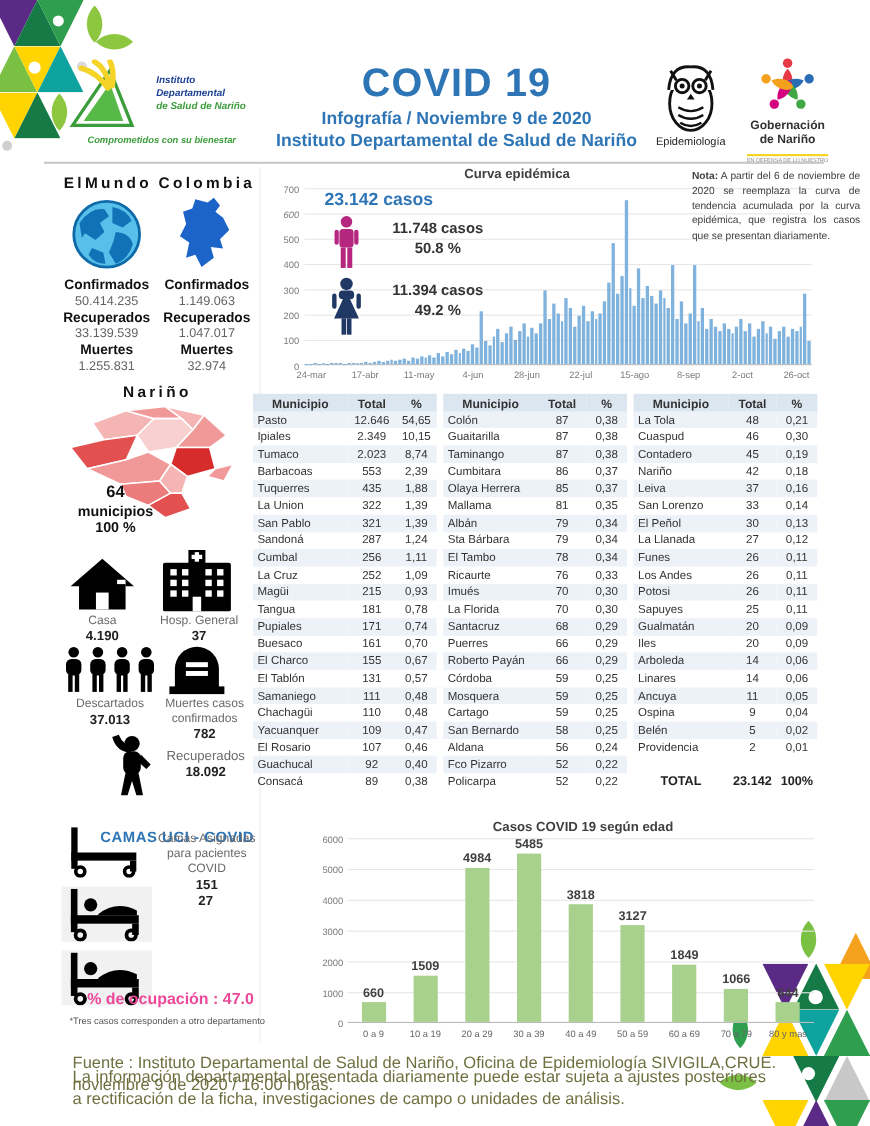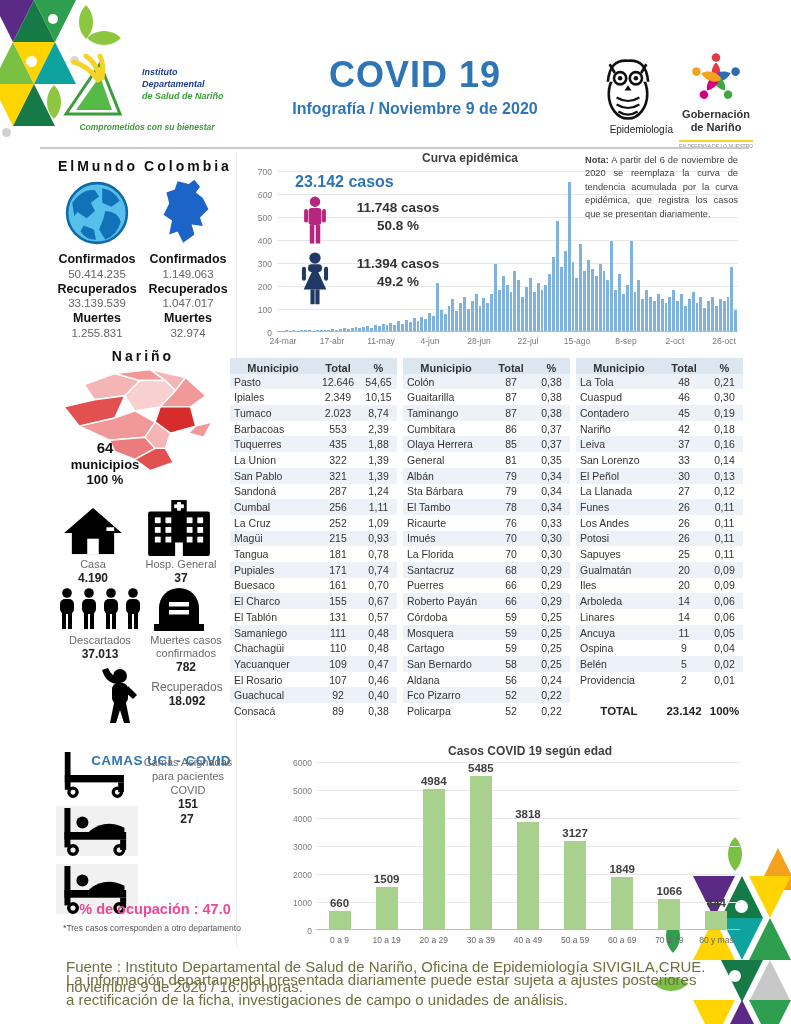--- a/index.html
+++ b/index.html
@@ -26,21 +26,21 @@
   .icon-value{font-size:12px;font-weight:bold;color:#222;}
   .camas-title{font-size:13.5px;font-weight:bold;color:#2e75b6;letter-spacing:.5px;}
   .camas-label{font-size:11px;color:#6a6a6a;line-height:1.25;}
   .ocup{font-size:14.5px;font-weight:bold;color:#ec4899;}
   .footnote{font-size:8.5px;color:#555;text-align:center;}
 
   
   .curve-title{font-size:12px;font-weight:bold;color:#3f3f3f;}
   .total-cases{font-size:16px;font-weight:bold;color:#2e75b6;}
   .sex-cases{font-size:13.5px;font-weight:bold;color:#333;line-height:1.35;}
-  .note{font-size:9.3px;color:#404040;text-align:justify;line-height:1.45;}
+  .note{font-size:9.3px;color:#404040;text-align:justify;line-height:1.45;margin-left:44px;}
   .gridline{position:absolute;left:0;right:0;border-top:1px solid #e7e7e7;}
   .ytick{position:absolute;right:0;font-size:8.5px;color:#7a7a7a;}
   .xtick{position:absolute;font-size:8.5px;color:#7a7a7a;width:44px;text-align:center;}
   .curve-bars{position:absolute;left:0;bottom:0;width:100%;height:100%;
               display:flex;align-items:flex-end;gap:1px;}
   .cbar{flex:1;background:#7fb2dc;}
 
   
   .tgroup{position:absolute;display:grid;grid-template-columns:86px 44px 37px;
           grid-auto-rows:15.7px;font-size:10.5px;color:#333;}
@@ -130,23 +130,24 @@
       <div>Instituto</div>
       <div>Departamental</div>
       <div style="color:#3a9c3a;">de Salud de Nariño</div>
     </div>
     <div class="abs ctr" style="left:0;top:70px;width:178px;font-size:8.5px;font-weight:bold;font-style:italic;color:#3a9c3a;">Comprometidos con su bienestar</div>
   </div>
 
   <div class="abs ctr" style="left:250px;top:54px;width:330px;">
     <div class="title-main">COVID 19</div>
     <div class="title-sub" style="margin-top:4px;">Infografía / Noviembre 9 de 2020</div>
-  </div>
-
-  <div class="abs ctr" style="left:583px;top:52px;width:90px;text-align:right;">
+    <div class="title-sub" style="margin-top:2px;">Instituto Departamental de Salud de Nariño</div>
+  </div>
+
+  <div class="abs ctr" style="left:583px;top:52px;width:90px;">
     <svg width="62" height="70" viewBox="0 0 70 80" style="margin:0 auto;">
       <ellipse cx="35" cy="48" rx="22" ry="28" fill="#fff" stroke="#111" stroke-width="3"></ellipse>
       <path d="M12 34 Q14 8 35 10 Q56 8 58 34" fill="#fff" stroke="#111" stroke-width="3"></path>
       <path d="M14 14 L20 24 M56 14 L50 24" stroke="#111" stroke-width="3"></path>
       <circle cx="26" cy="30" r="7" fill="#fff" stroke="#111" stroke-width="3"></circle>
       <circle cx="44" cy="30" r="7" fill="#fff" stroke="#111" stroke-width="3"></circle>
       <circle cx="26" cy="30" r="2.6" fill="#111"></circle>
         <circle cx="44" cy="30" r="2.6" fill="#111"></circle>
       <polygon points="35,38 31,44 39,44" fill="#111"></polygon>
       <path d="M22 52 q13 8 26 0 M22 60 q13 8 26 0 M24 68 q11 7 22 0" stroke="#111" stroke-width="2.5" fill="none"></path>
@@ -656,21 +657,21 @@
       <div class="td c2">0,38</div>
       <div class="td c0 alt">Taminango</div>
       <div class="td c1 alt">87</div>
       <div class="td c2 alt">0,38</div>
       <div class="td c0">Cumbitara</div>
       <div class="td c1">86</div>
       <div class="td c2">0,37</div>
       <div class="td c0 alt">Olaya Herrera</div>
       <div class="td c1 alt">85</div>
       <div class="td c2 alt">0,37</div>
-      <div class="td c0">General</div>
+      <div class="td c0">Mallama</div>
       <div class="td c1">81</div>
       <div class="td c2">0,35</div>
       <div class="td c0 alt">Albán</div>
       <div class="td c1 alt">79</div>
       <div class="td c2 alt">0,34</div>
       <div class="td c0">Sta Bárbara</div>
       <div class="td c1">79</div>
       <div class="td c2">0,34</div>
       <div class="td c0 alt">El Tambo</div>
       <div class="td c1 alt">78</div>

